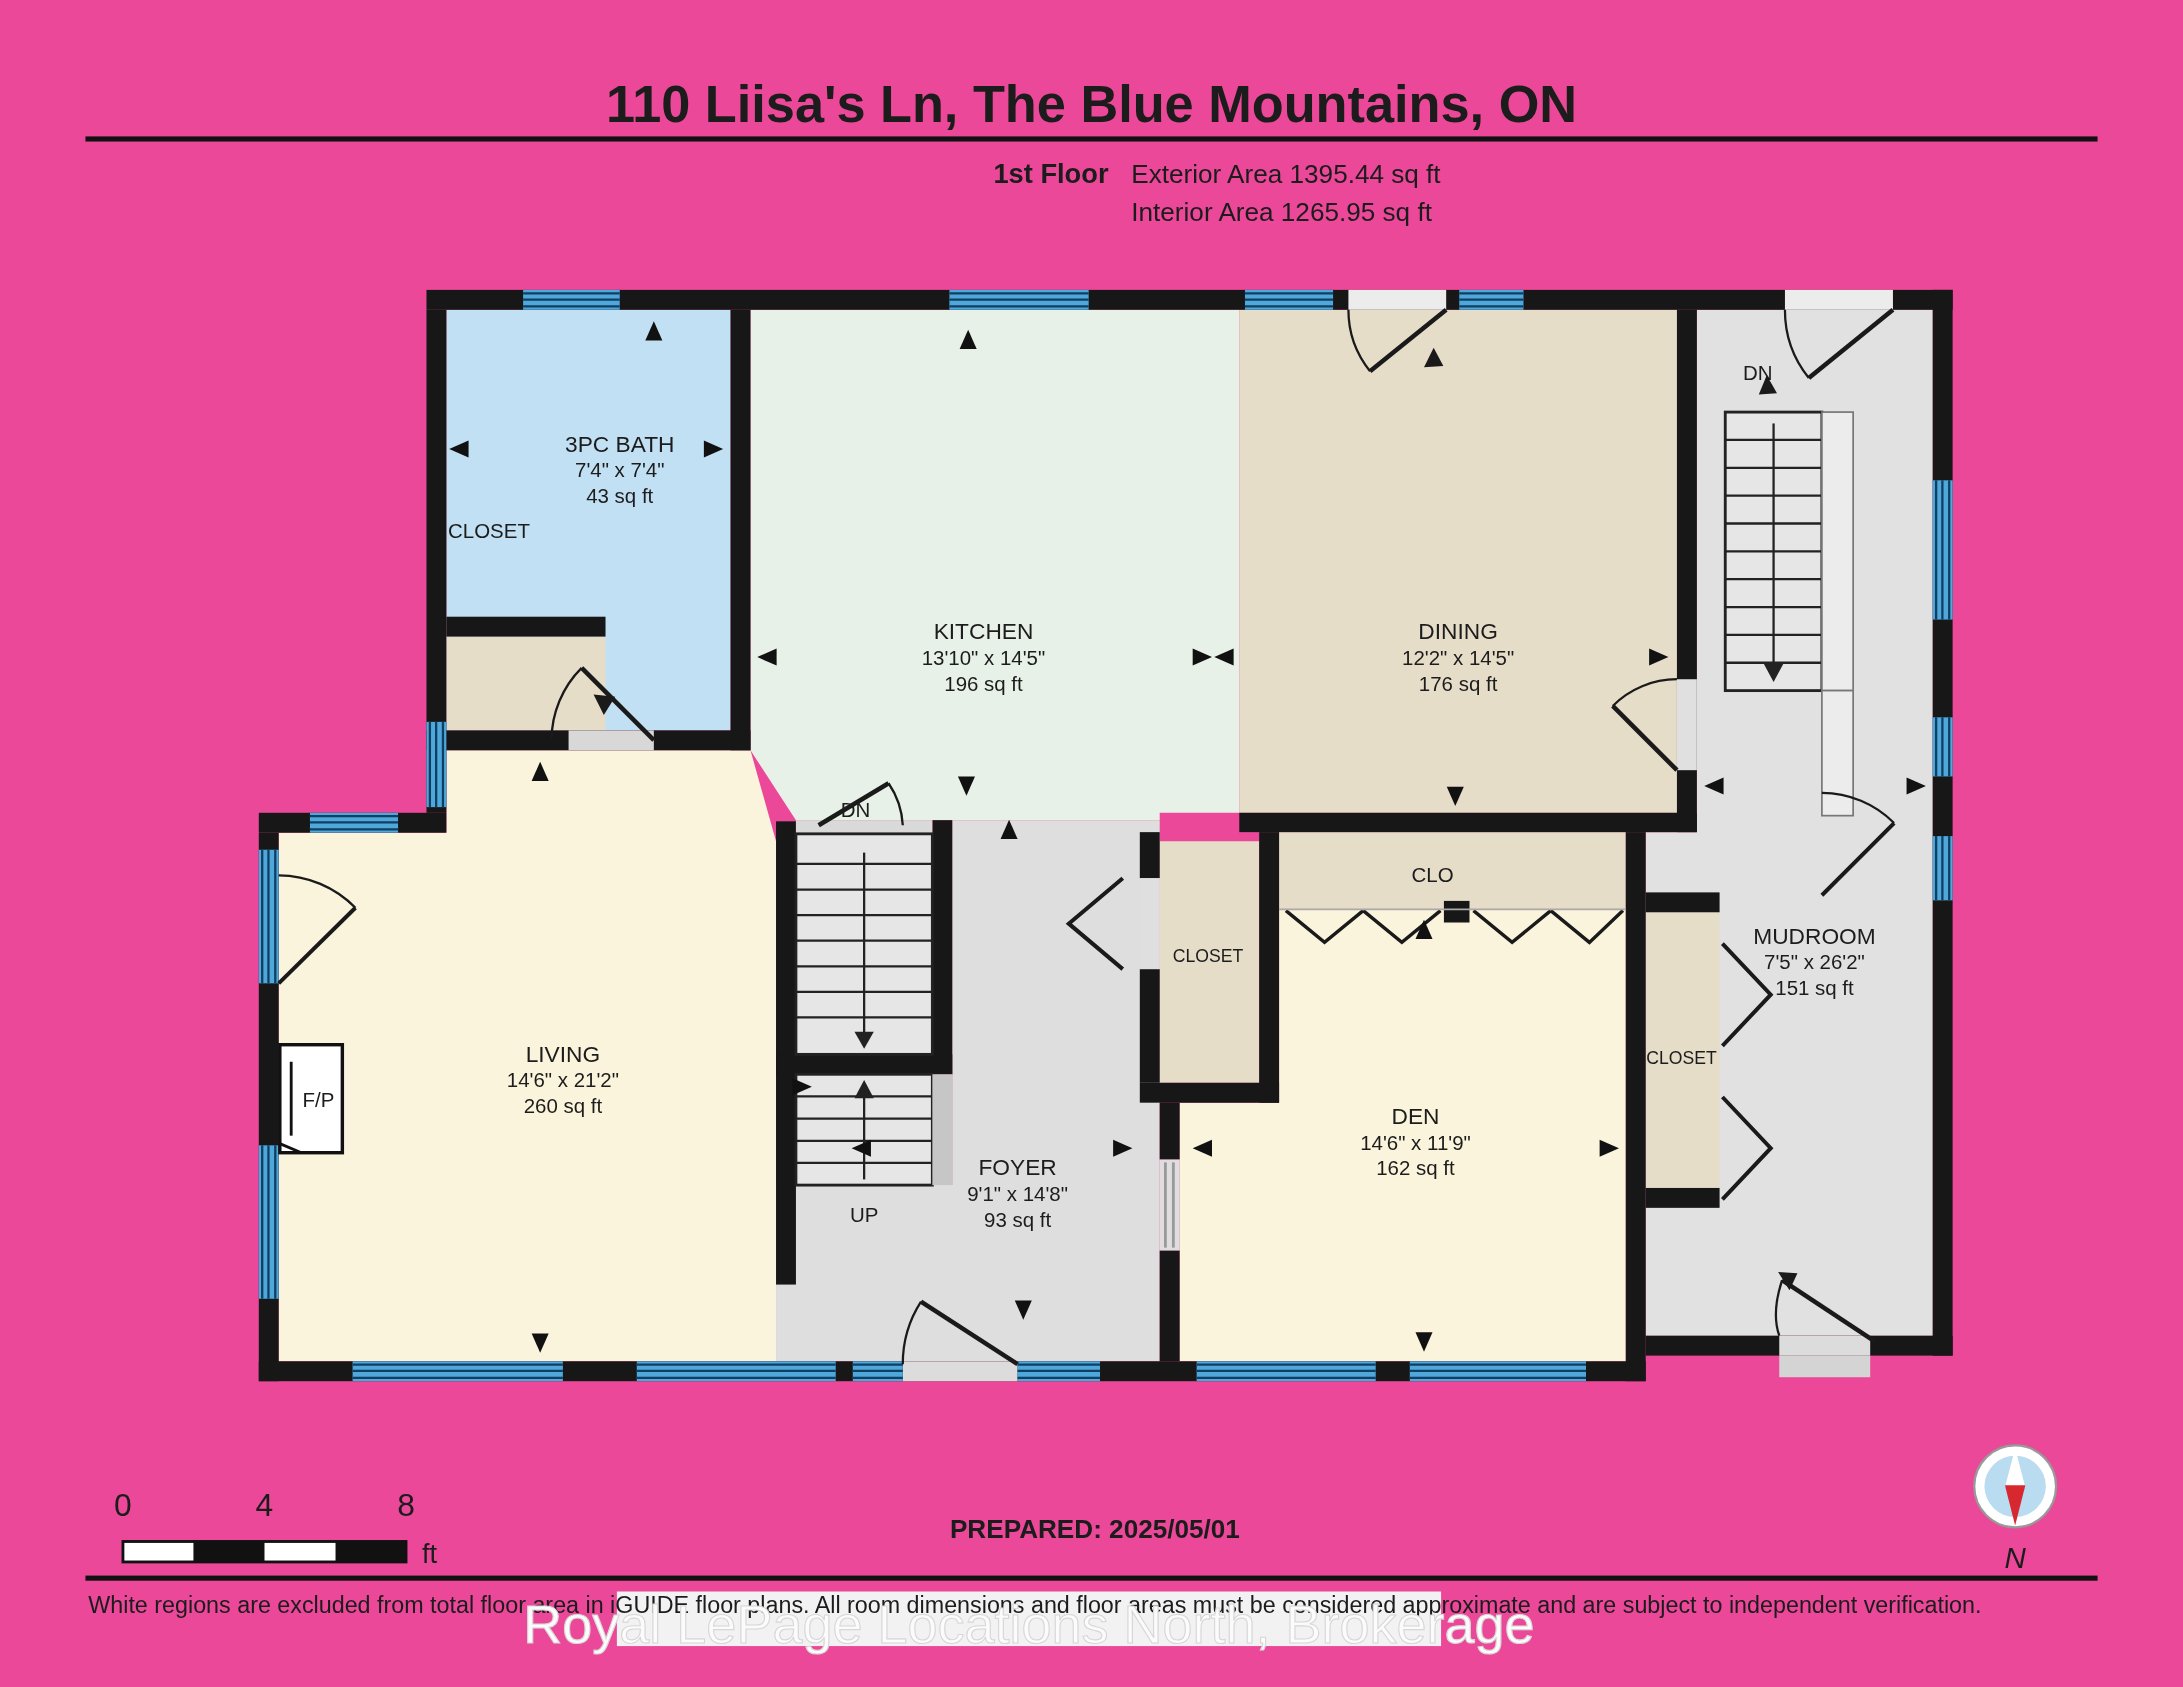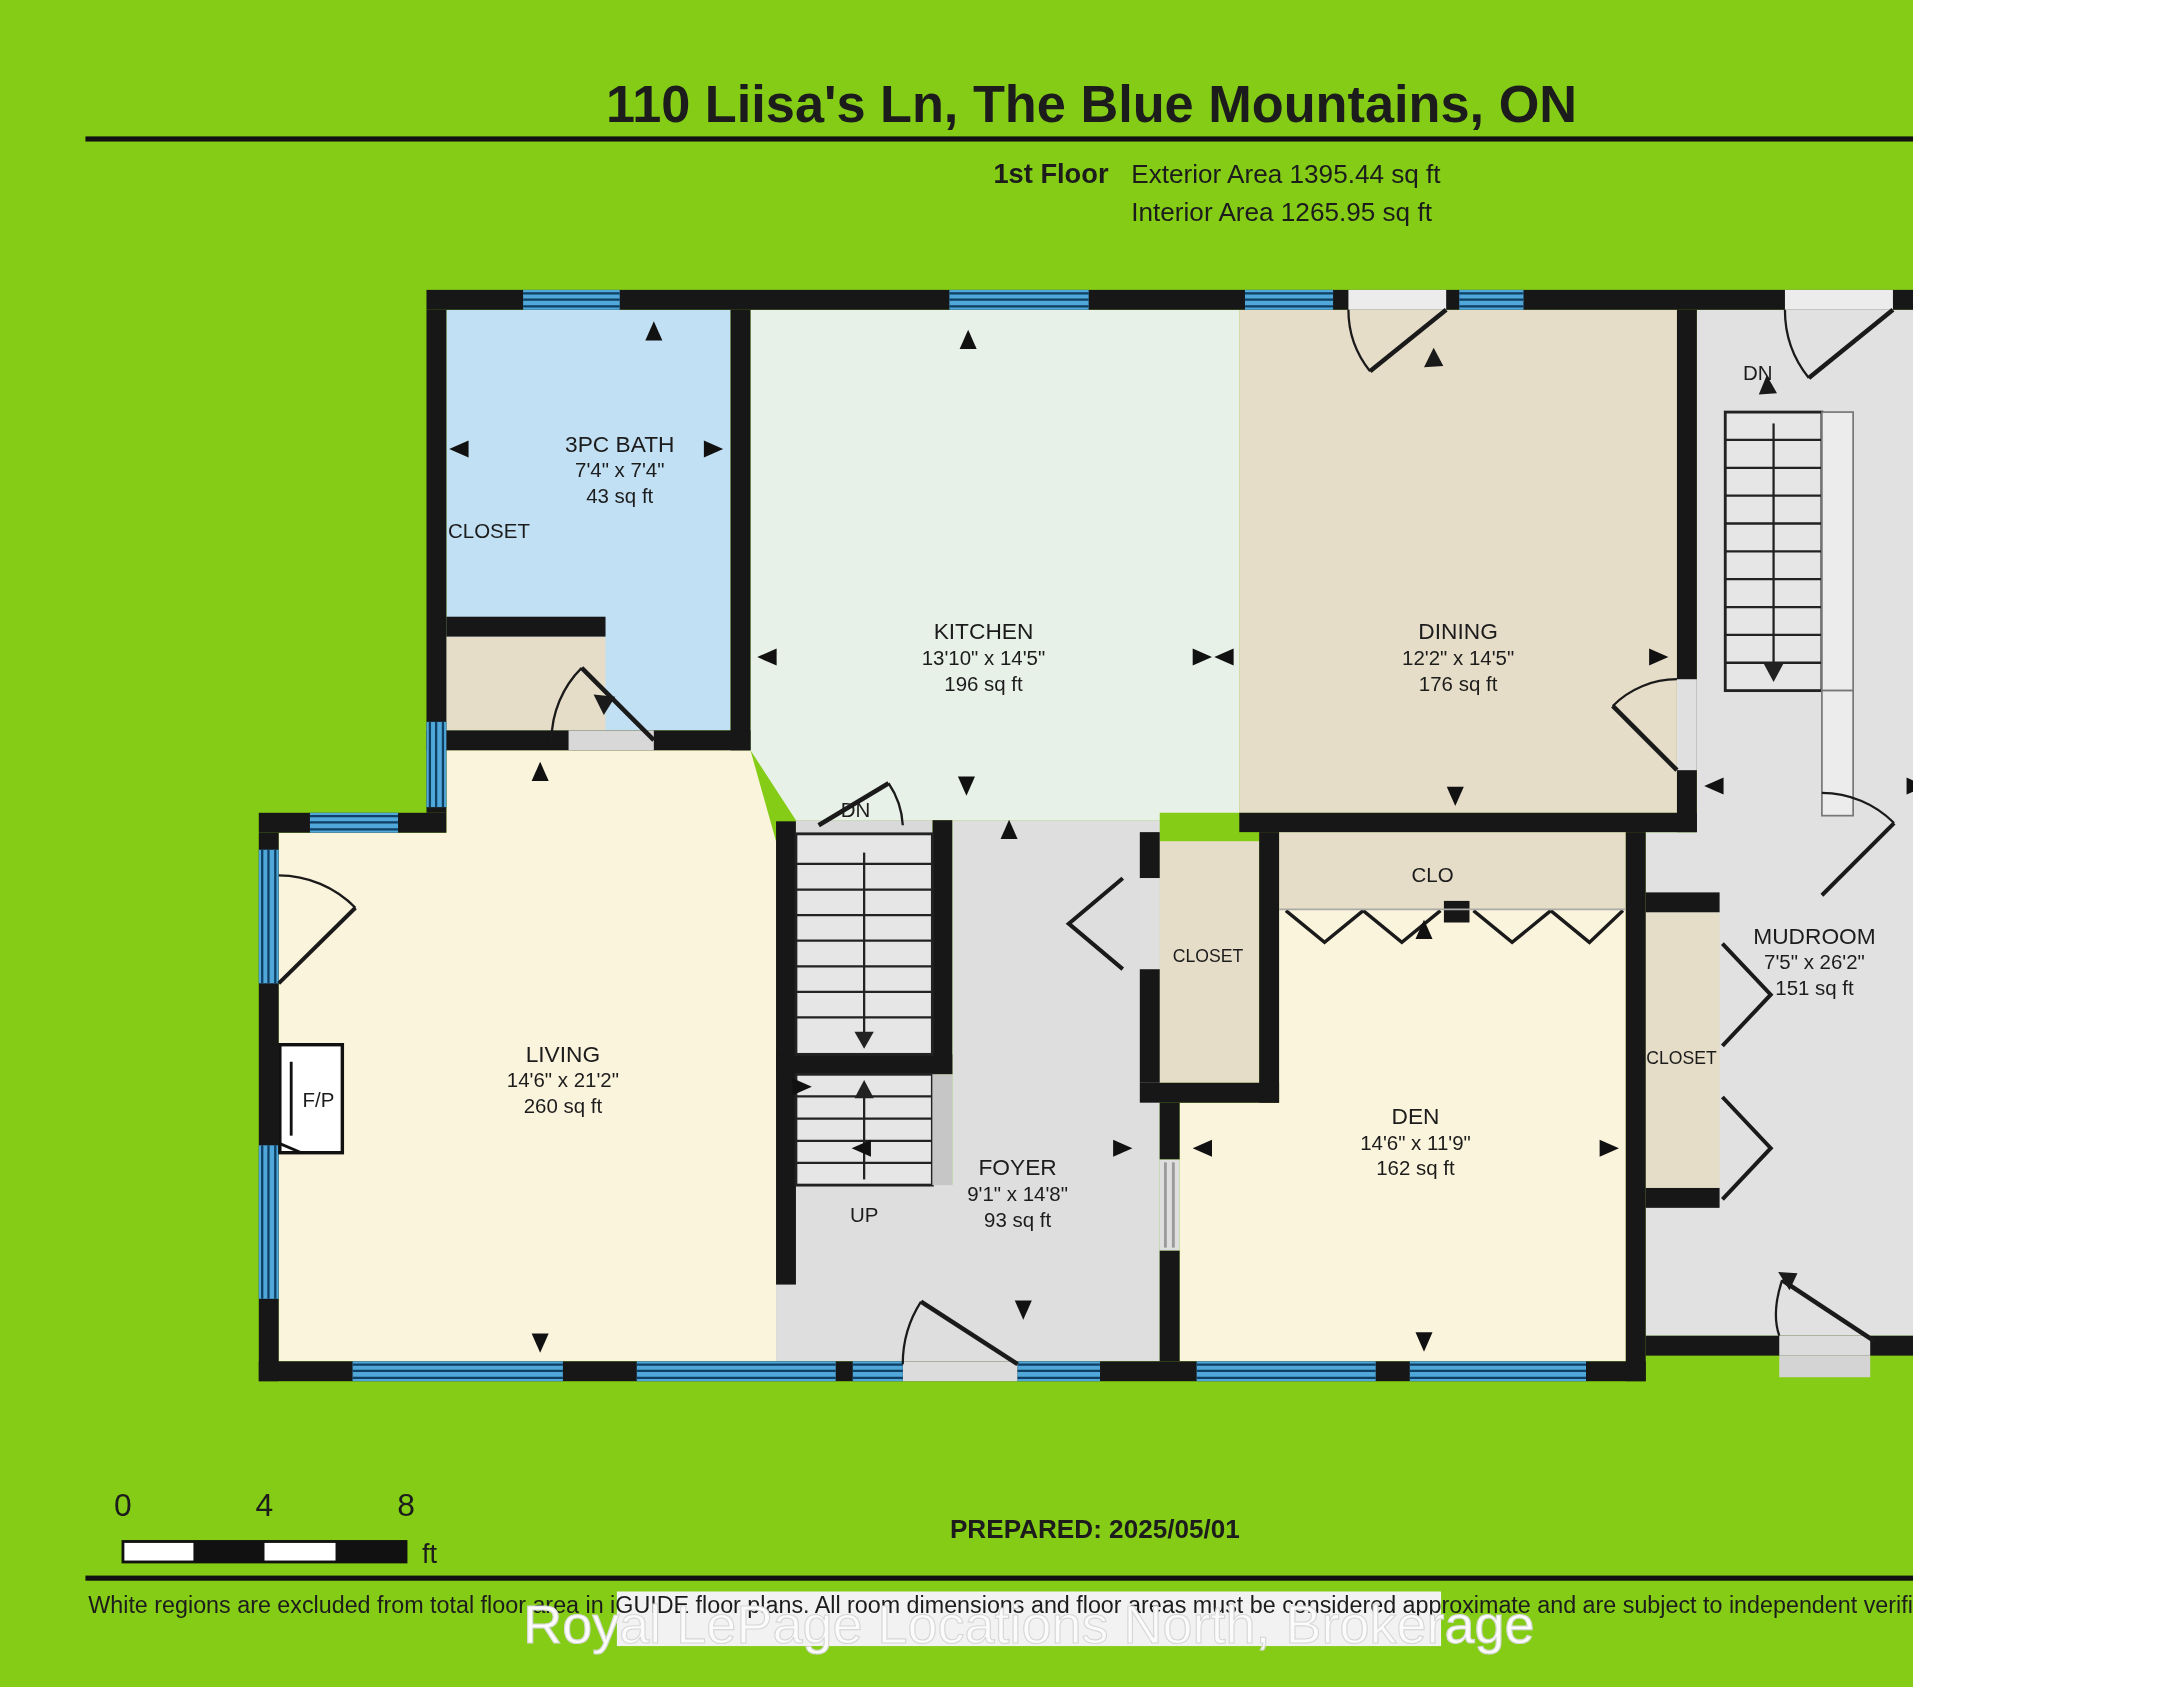--- a/index.html
+++ b/index.html
@@ -1,16 +1,16 @@
 <!DOCTYPE html>
 <html style="font-size:9px"><head>
 <meta charset="utf-8">
 <style>
   html,body{margin:0;padding:0;background:#ffffff;}
-  .page{position:relative;width:1913px;height:1687px;background:#84cc16;overflow:hidden;}
+  .page{position:relative;width:2183px;height:1687px;background:#ec4899;overflow:hidden;}
   svg{display:block;}
   text{font-family:"Liberation Sans","DejaVu Sans",sans-serif;fill:#1c1c1c;}
   .title{font-size:92px;font-weight:bold;}
   .sub-bold{font-size:48px;font-weight:bold;}
   .sub{font-size:46px;}
   .room-name{font-size:40px;}
   .room-dim{font-size:36px;}
   .small-label{font-size:36px;}
   .tiny-label{font-size:31px;}
   .scale-num{font-size:56px;}

